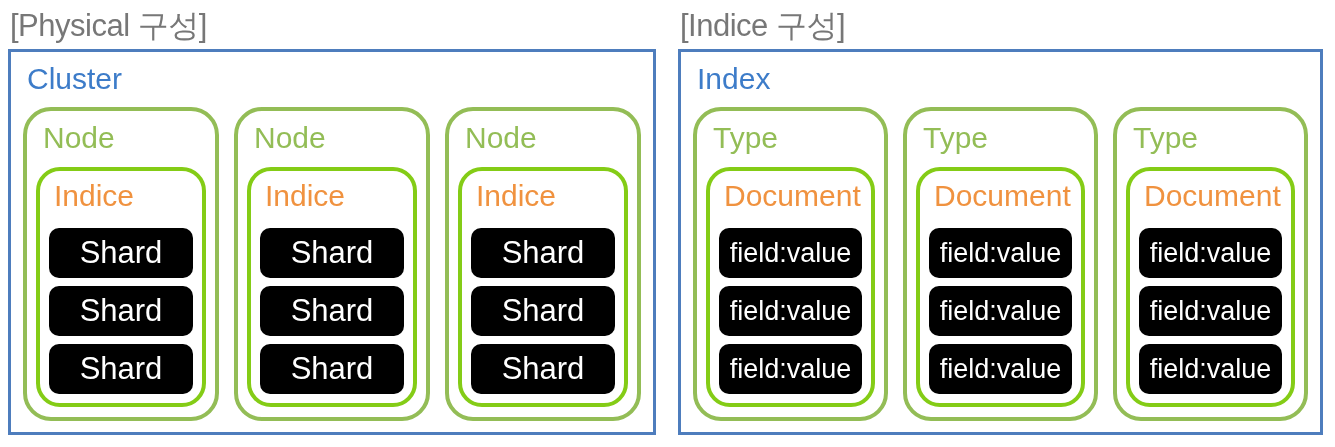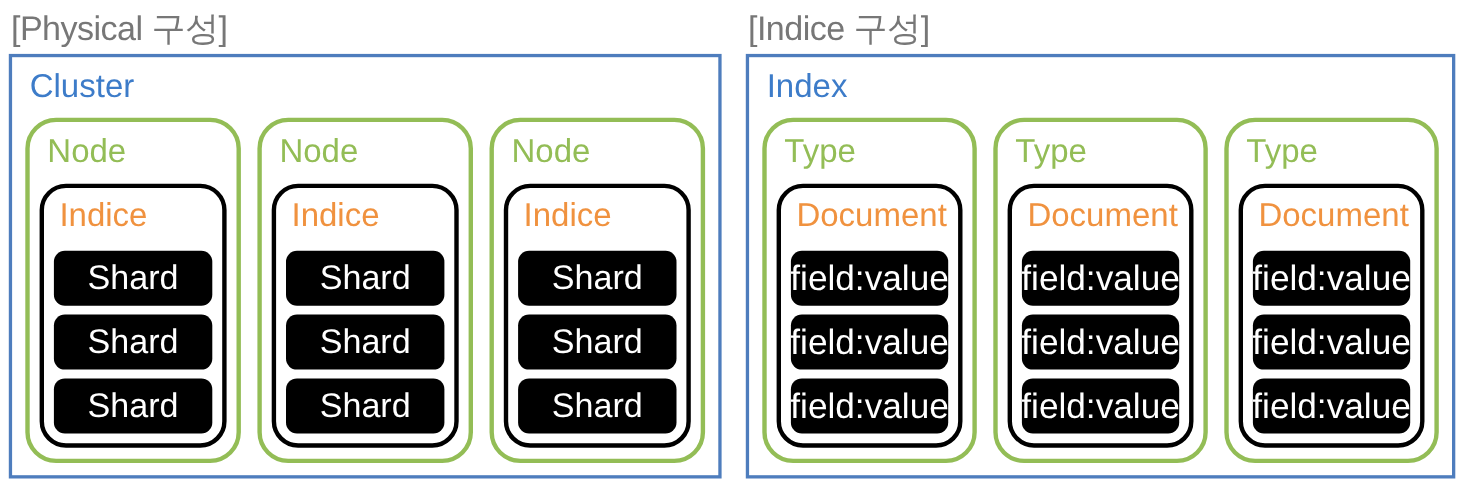--- a/index.html
+++ b/index.html
@@ -68,21 +68,21 @@
     padding: 4px 0 0 16px;
     height: 50px;
     line-height: 46px;
     white-space: nowrap;
     overflow: hidden;
   }
 
   .orange-box {
     flex: 1;
     box-sizing: border-box;
-    border: 4px solid #000000;
+    border: 4px solid #84cc16;
     border-radius: 24px;
     margin: 2px 9px 10px 9px;
     padding: 0 9px 9px 9px;
     display: flex;
     flex-direction: column;
     background: #ffffff;
     min-width: 0;
   }
   .orange-label {
     font-size: 30px;
@@ -100,21 +100,21 @@
     background: #000000;
     border-radius: 10px;
     color: #ffffff;
     display: flex;
     align-items: center;
     justify-content: center;
     font-size: 31px;
     white-space: nowrap;
     overflow: hidden;
   }
-  .panel.logical .cyan-box { font-size: 32px; }
+  .panel.logical .cyan-box { font-size: 27px; }
 </style>
 </head>
 <body>
 
 <div class="stage">
 
   <section class="panel physical">
     <div class="panel-title">[Physical 구성]</div>
     <div class="outer-box">
       <div class="outer-label">Cluster</div>

